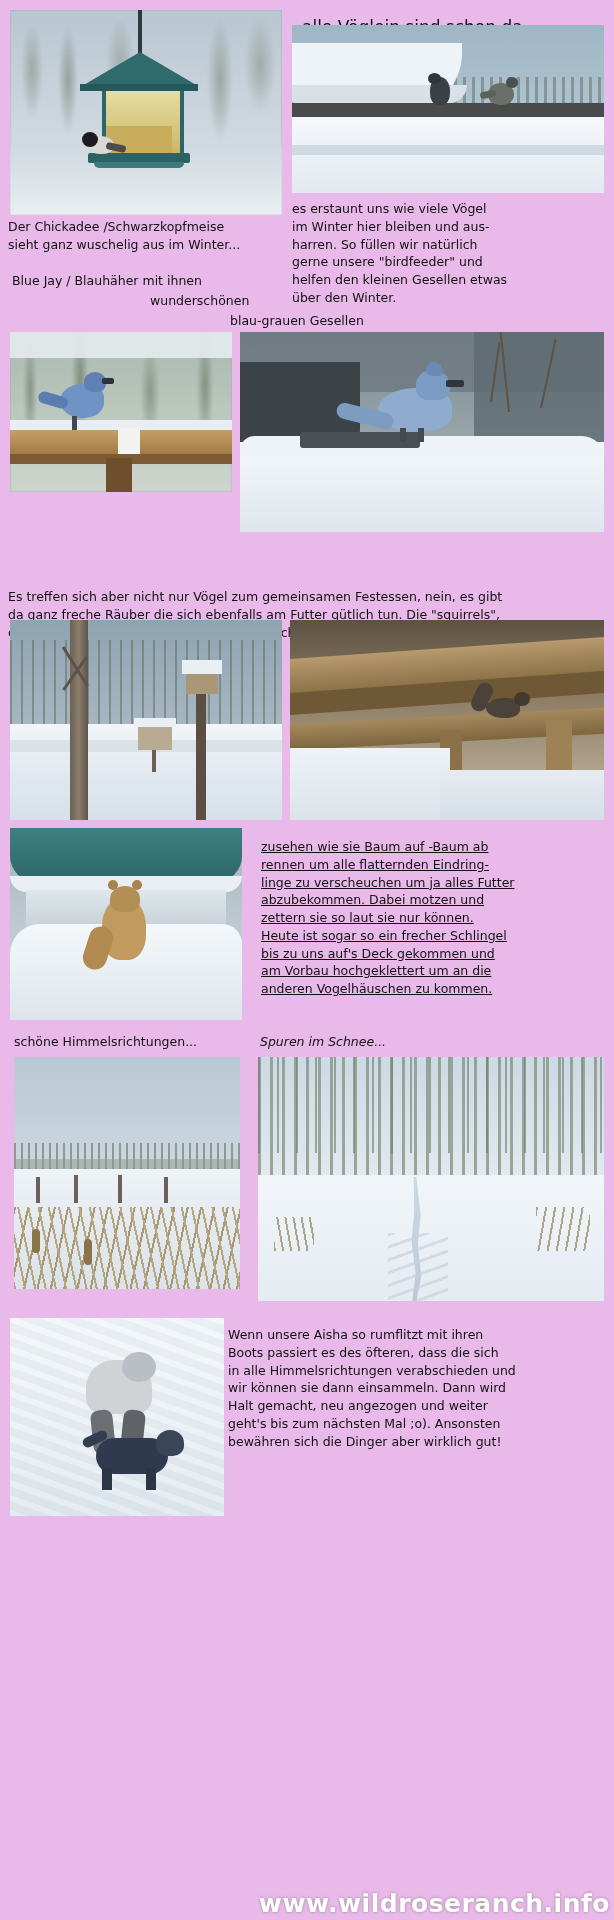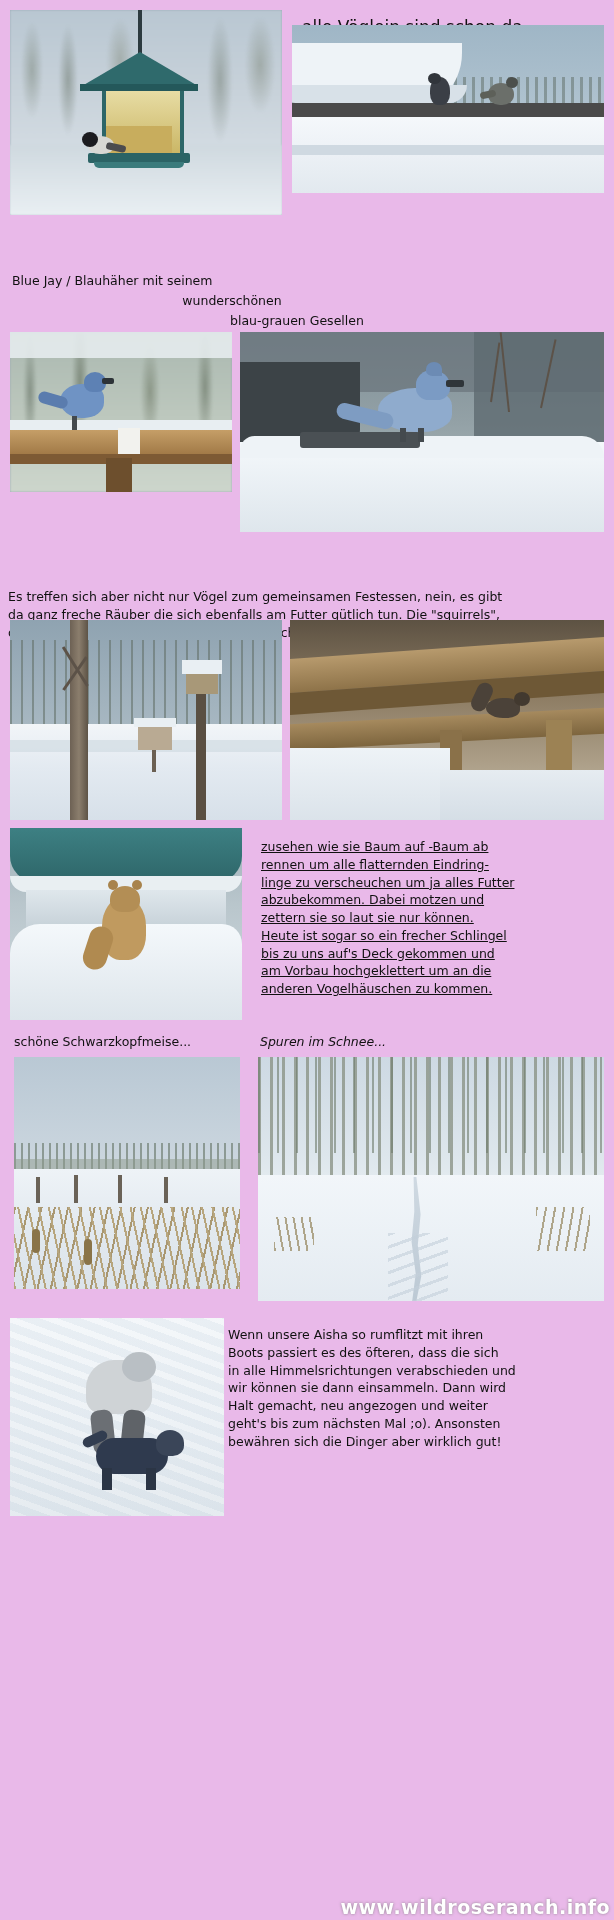--- a/index.html
+++ b/index.html
@@ -43,21 +43,21 @@
   .blur { filter: blur(1.2px); }
   .trunk { position: absolute; background: #6b6257; }
   .twig { position: absolute; background: #5c5248; transform-origin: bottom center; }
   .bird { position: absolute; border-radius: 50% 50% 45% 45%; }
 
   .watermark {
     position: absolute;
     right: 4px;
     bottom: 2px;
     color: #ffffff;
-    font-size: 19px;
+    font-size: 25px;
     font-weight: bold;
     letter-spacing: 0.5px;
     font-family: "DejaVu Sans", sans-serif;
     text-shadow: 0 0 3px rgba(120,120,120,.8);
   }
 </style>
 </head>
 <body>
 
 <div class="page">
@@ -106,24 +106,32 @@
     <div style="position:absolute;left:0;top:92px;width:312px;height:76px;background:linear-gradient(180deg,#f5f8fb,#e2e9ef);"></div>
     <div style="position:absolute;left:0;top:120px;width:312px;height:10px;background:#cfd9e1;"></div>
 
     <div style="position:absolute;left:138px;top:52px;width:20px;height:28px;background:#3b3f46;border-radius:50% 50% 40% 40%;"></div>
     <div style="position:absolute;left:136px;top:48px;width:13px;height:11px;background:#31353b;border-radius:50%;"></div>
     <div style="position:absolute;left:196px;top:58px;width:26px;height:22px;background:#6b6f6a;border-radius:50% 50% 45% 45%;"></div>
     <div style="position:absolute;left:214px;top:52px;width:12px;height:11px;background:#4c504c;border-radius:50%;"></div>
     <div style="position:absolute;left:188px;top:66px;width:16px;height:7px;background:#5d6059;border-radius:4px;transform:rotate(-12deg);"></div>
   </div>
 
-
-
-  <div class="txt" style="left:12px; top:272px; width:260px;">Blue Jay / Blauhäher mit seinem</div>
-  <div class="txt" style="left:132px; top:292px; width:200px;text-align:center;">wunderschönen</div>
+  <div class="txt" style="left:292px; top:200px; width:308px;">es erstaunt uns wie viele Vögel
+im Winter hier bleiben und aus-
+harren. So füllen wir natürlich
+gerne unsere "birdfeeder" und
+helfen den kleinen Gesellen etwas
+über den Winter.</div>
+
+  <div class="txt" style="left:8px; top:218px; width:280px;">Der Chickadee /Schwarzkopfmeise
+sieht ganz wuschelig aus im Winter...</div>
+
+  <div class="txt" style="left:12px; top:272px; width:260px;">Blue Jay / Blauhäher mit ihnen</div>
+  <div class="txt" style="left:150px; top:292px; width:200px;">wunderschönen</div>
   <div class="txt" style="left:230px; top:312px; width:240px;">blau-grauen Gesellen</div>
 
   <div class="photo" style="left:10px; top:332px; width:222px; height:160px;">
     <div class="sky blur" style="background:linear-gradient(180deg,#aab8b0 0%,#bcc7bd 50%,#cdd6cc 100%);"></div>
     <div class="blur" style="position:absolute;inset:0;opacity:.55;
       background:
        radial-gradient(ellipse 10px 80px at 20px 60px,#5d6a5c 0%,transparent 70%),
        radial-gradient(ellipse 12px 90px at 70px 50px,#55614f 0%,transparent 70%),
        radial-gradient(ellipse 14px 70px at 140px 60px,#68735f 0%,transparent 70%),
        radial-gradient(ellipse 12px 85px at 195px 55px,#5a6655 0%,transparent 70%);"></div>
@@ -237,21 +245,21 @@
   <div class="txt" style="left:261px; top:838px; width:356px;text-decoration:underline;">zusehen wie sie Baum auf -Baum ab
 rennen um alle flatternden Eindring-
 linge zu verscheuchen um ja alles Futter
 abzubekommen. Dabei motzen und
 zettern sie so laut sie nur können.
 Heute ist sogar so ein frecher Schlingel
 bis zu uns auf's Deck gekommen und
 am Vorbau hochgeklettert um an die
 anderen Vogelhäuschen zu kommen.</div>
 
-  <div class="txt" style="left:14px; top:1033px; width:240px;">schöne Schwarzkopfmeise...</div>
+  <div class="txt" style="left:14px; top:1033px; width:240px;">schöne Himmelsrichtungen...</div>
   <div class="txt" style="left:260px; top:1033px; width:240px;font-style:italic;">Spuren im Schnee...</div>
 
   <div class="photo" style="left:14px; top:1057px; width:226px; height:232px;">
     <div class="sky" style="background:linear-gradient(180deg,#b9c8d4 0%,#cfd9e1 55%,#e3eaef 80%);"></div>
 
     <div style="position:absolute;left:0;top:86px;width:226px;height:26px;opacity:.65;
       background:repeating-linear-gradient(90deg,#6b7a6d 0 2px,transparent 2px 7px);"></div>
     <div style="position:absolute;left:0;top:102px;width:226px;height:10px;background:#8e9a8c;opacity:.5;"></div>
 
     <div style="position:absolute;left:0;top:112px;width:226px;height:120px;background:linear-gradient(180deg,#eef3f7 0%,#e2e9ef 50%,#dbe3ea 100%);"></div>

